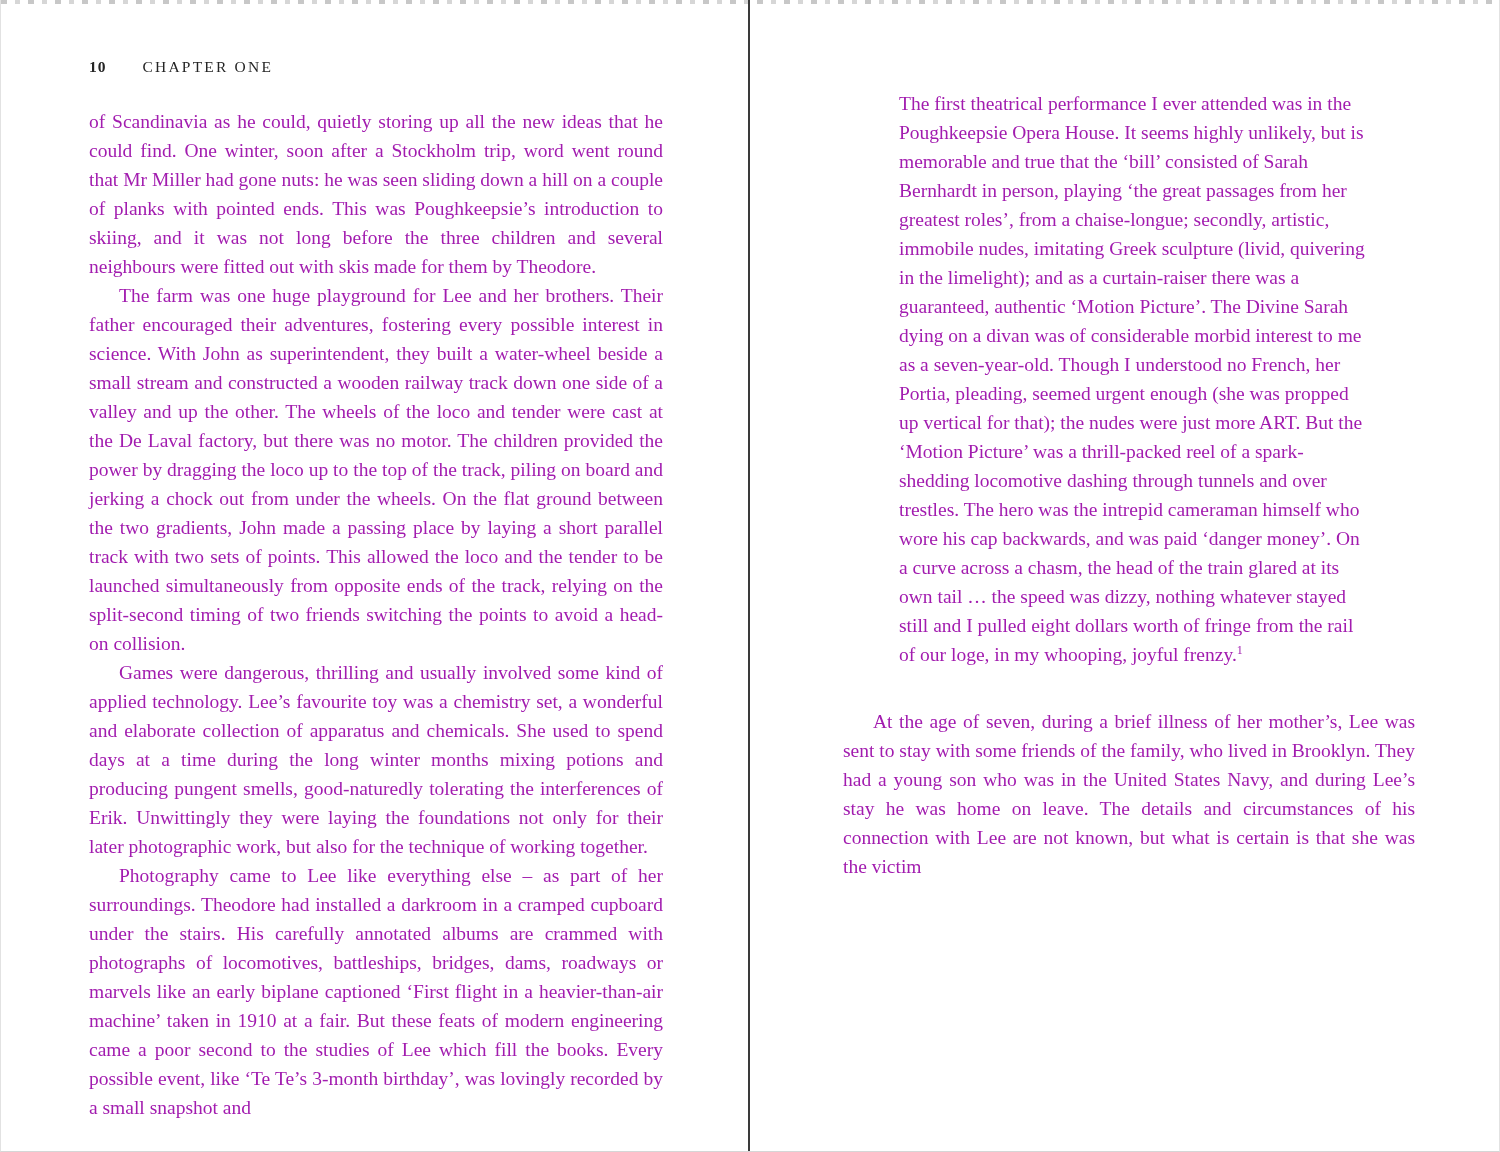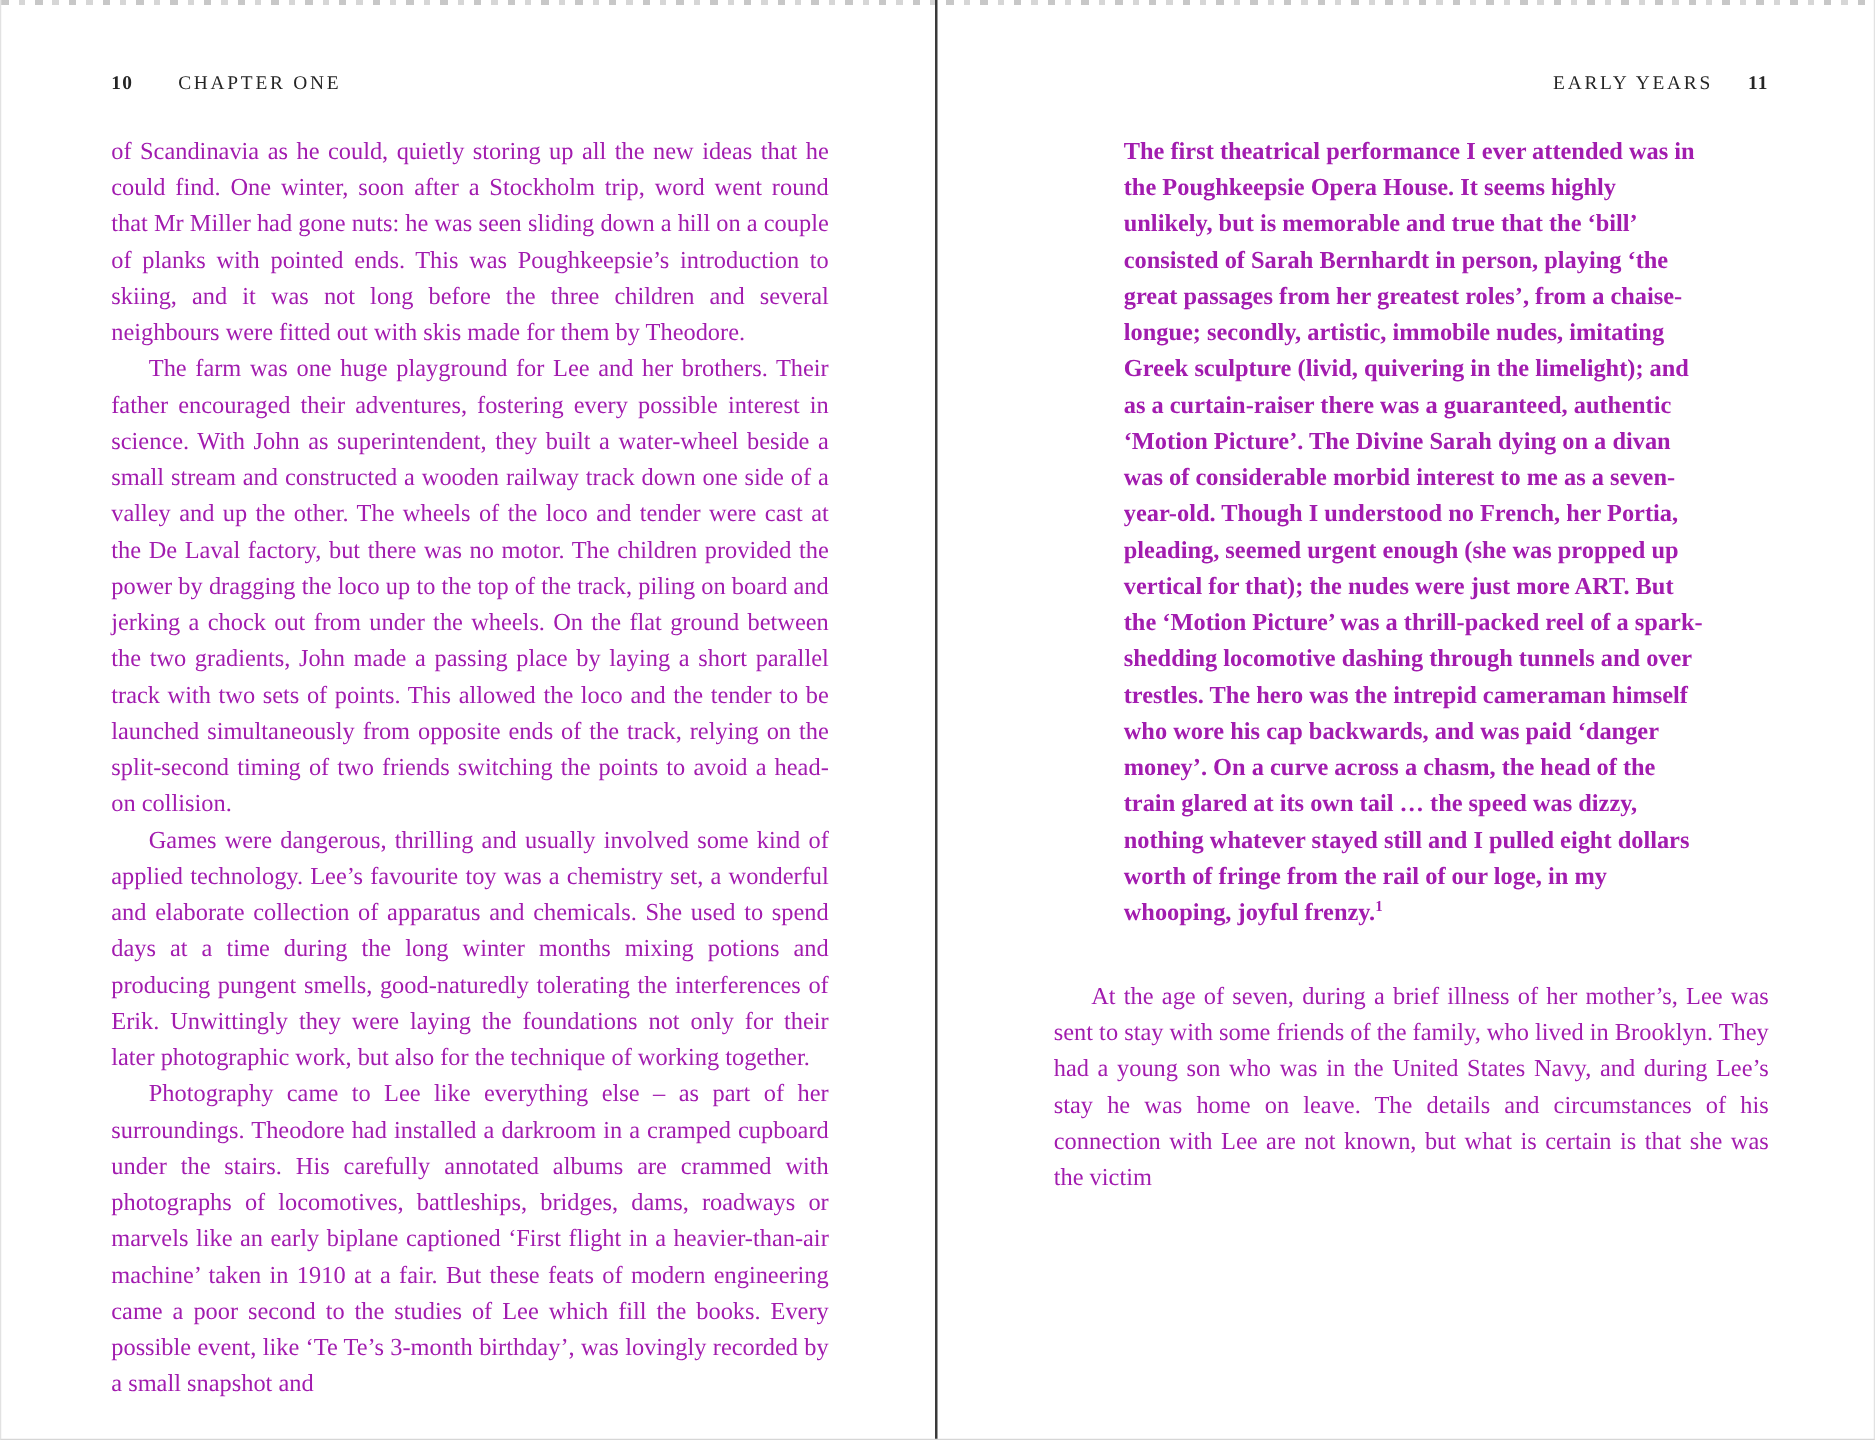--- a/index.html
+++ b/index.html
@@ -54,21 +54,20 @@
     text-align:justify;
     color:#a21caf;
   }
   .body-text p { margin:0; text-indent:30px; }
   .body-text p.noindent { text-indent:0; }
 
   .blockquote {
     margin:29px 50px 38px 56px;
     text-align:left;
     line-height:29px;
-    font-weight:bold;
   }
   .blockquote sup {
     font-size:12px;
     line-height:0;
     vertical-align:super;
   }
 </style>
 </head>
 <body>
 
@@ -84,24 +83,20 @@
     </header>
     <div class="body-text">
       <p class="noindent">of Scandinavia as he could, quietly storing up all the new ideas that he could find. One winter, soon after a Stockholm trip, word went round that Mr Miller had gone nuts: he was seen sliding down a hill on a couple of planks with pointed ends. This was Poughkeepsie’s introduction to skiing, and it was not long before the three children and several neighbours were fitted out with skis made for them by Theodore.</p>
       <p>The farm was one huge playground for Lee and her brothers. Their father encouraged their adventures, fostering every possible interest in science. With John as superintendent, they built a water-wheel beside a small stream and constructed a wooden railway track down one side of a valley and up the other. The wheels of the loco and tender were cast at the De Laval factory, but there was no motor. The children provided the power by dragging the loco up to the top of the track, piling on board and jerking a chock out from under the wheels. On the flat ground between the two gradients, John made a passing place by laying a short parallel track with two sets of points. This allowed the loco and the tender to be launched simultaneously from opposite ends of the track, relying on the split-second timing of two friends switching the points to avoid a head-on collision.</p>
       <p>Games were dangerous, thrilling and usually involved some kind of applied technology. Lee’s favourite toy was a chemistry set, a wonderful and elaborate collection of apparatus and chemicals. She used to spend days at a time during the long winter months mixing potions and producing pungent smells, good-naturedly tolerating the interferences of Erik. Unwittingly they were laying the foundations not only for their later photographic work, but also for the technique of working together.</p>
       <p>Photography came to Lee like everything else – as part of her surroundings. Theodore had installed a darkroom in a cramped cupboard under the stairs. His carefully annotated albums are crammed with photographs of locomotives, battleships, bridges, dams, roadways or marvels like an early biplane captioned ‘First flight in a heavier-than-air machine’ taken in 1910 at a fair. But these feats of modern engineering came a poor second to the studies of Lee which fill the books. Every possible event, like ‘Te Te’s 3-month birthday’, was lovingly recorded by a small snapshot and</p>
     </div>
   </section>
 
   <section class="page page-right">
-    <header class="running-head head-right">
-      <span class="head-title">EARLY YEARS</span>
-      <span class="pagenum">11</span>
-    </header>
     <div class="body-text">
       <div class="blockquote">
         <span>The first theatrical performance I ever attended was in the Poughkeepsie Opera House. It seems highly unlikely, but is memorable and true that the ‘bill’ consisted of Sarah Bernhardt in person, playing ‘the great passages from her greatest roles’, from a chaise-longue; secondly, artistic, immobile nudes, imitating Greek sculpture (livid, quivering in the limelight); and as a curtain-raiser there was a guaranteed, authentic ‘Motion Picture’. The Divine Sarah dying on a divan was of considerable morbid interest to me as a seven-year-old. Though I understood no French, her Portia, pleading, seemed urgent enough (she was propped up vertical for that); the nudes were just more ART. But the ‘Motion Picture’ was a thrill-packed reel of a spark-shedding locomotive dashing through tunnels and over trestles. The hero was the intrepid cameraman himself who wore his cap backwards, and was paid ‘danger money’. On a curve across a chasm, the head of the train glared at its own tail … the speed was dizzy, nothing whatever stayed still and I pulled eight dollars worth of fringe from the rail of our loge, in my whooping, joyful frenzy.</span><sup>1</sup>
       </div>
       <p>At the age of seven, during a brief illness of her mother’s, Lee was sent to stay with some friends of the family, who lived in Brooklyn. They had a young son who was in the United States Navy, and during Lee’s stay he was home on leave. The details and circumstances of his connection with Lee are not known, but what is certain is that she was the victim</p>
     </div>
   </section>
 
 </div>
 

